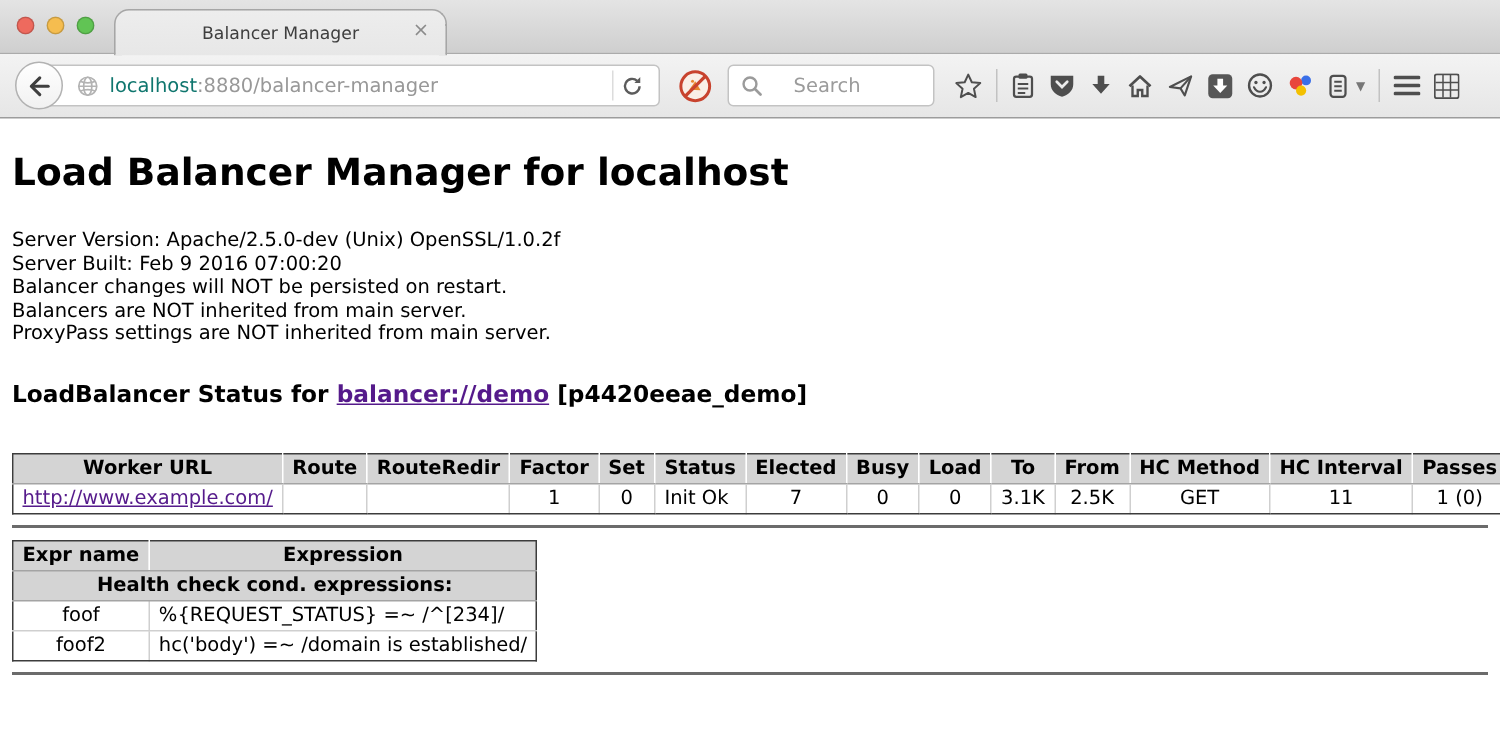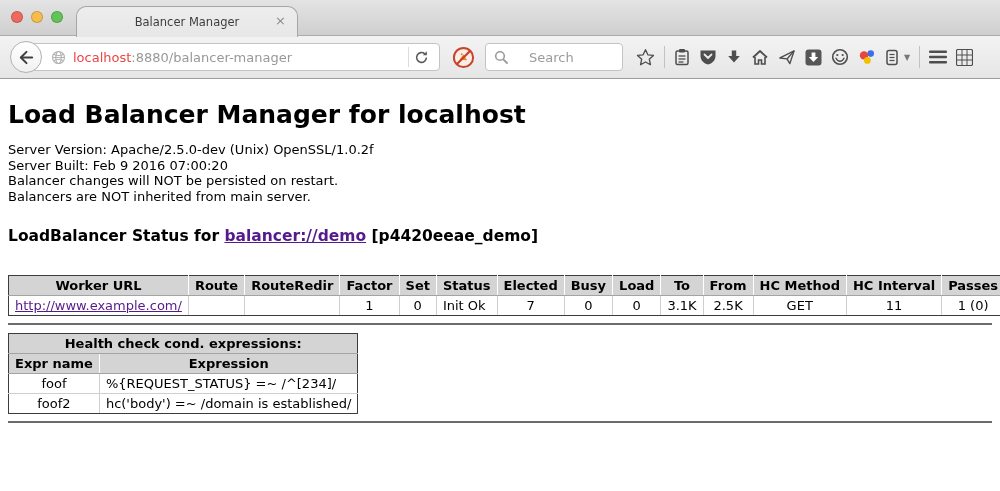--- a/index.html
+++ b/index.html
@@ -42,21 +42,21 @@
     background:linear-gradient(#ffffff,#f1f1f1);
     border:1px solid #b2b2b2; color:#3f3f3f;
     display:flex; align-items:center; justify-content:center;
   }
   .url-bar {
     height:28px; width:414px; flex:none; margin-left:-16px;
     background:#fff; border:1px solid #c3c3c3; border-radius:4px;
     display:flex; align-items:center; padding:0 5px 0 24px;
   }
   .url-text { font-size:13px; margin-left:7px; white-space:nowrap; overflow:hidden; }
-  .url-host { color:#ef4444; }
+  .url-host { color:#0f766e; }
   .url-rest { color:#989898; }
   .url-sep { margin-left:auto; width:1px; height:20px; background:#dcdcdc; flex:none; }
   .reload { color:#5c5c5c; padding:0 5px; display:flex; }
   .block-btn { margin:0 10px 0 12px; display:flex; flex:none; }
   .search-bar {
     height:28px; width:138px; flex:none;
     background:#fff; border:1px solid #c3c3c3; border-radius:4px;
     display:flex; align-items:center; padding:0 8px; color:#9b9b9b;gap:13px;
   }
   .search-bar input {
@@ -64,21 +64,21 @@
     font:13px "DejaVu Sans", sans-serif; color:#555; background:transparent;
   }
   .search-bar input::placeholder { color:#9b9b9b; }
   .tb-icons { display:flex; align-items:center; gap:9px; margin-left:13px; color:#4e4e4e; }
   .tb-icons > span { display:flex; align-items:center; }
   .v-sep { width:1px; height:22px; background:#c2c2c2; }
   .caret { font-size:8px; color:#777; margin-left:-4px; }
 
   
   .content { padding:0 8px; color:#000; }
-  h1 { font-size:25px; font-weight:bold; margin:21px 0 13px; }
+  h1 { font-size:25px; font-weight:bold; margin:21px 0 24px; }
   .info div { font-size:13px; line-height:15.5px; }
   h3 { font-size:15.5px; font-weight:bold; margin:23px 0 14px; }
   a.plink { color:var(--link,#551a8b); text-decoration:underline; }
 
   table.tbl { border-collapse:collapse; font-size:13px; border:1px solid #3c3c3c; margin-bottom:16px; }
   .tbl th {
     background:var(--table-header-bg,#d4d4d4); font-weight:bold; text-align:center;
     padding:2px 6px; border:1px solid #fff; border-bottom:1px solid #a4a4a4; white-space:nowrap;
   }
   .tbl td {
@@ -252,20 +252,21 @@
 </div>
 
 <div class="content">
   <h1>Load Balancer Manager for localhost</h1>
 
   <div class="info">
     <div>Server Version: Apache/2.5.0-dev (Unix) OpenSSL/1.0.2f</div>
     <div>Server Built: Feb 9 2016 07:00:20</div>
     <div>Balancer changes will NOT be persisted on restart.</div>
     <div>Balancers are NOT inherited from main server.</div>
+    <div>ProxyPass settings are NOT inherited from main server.</div>
   </div>
 
   <h3><span>LoadBalancer Status for </span><a href="#" class="plink">balancer://demo</a><span> [p4420eeae_demo]</span></h3>
 
   <table class="tbl">
     <tbody>
   </tbody>
     </table>
 
   <table class="tbl worker">
@@ -305,25 +306,25 @@
 
     </tr>
   </tbody>
     </table>
 
   <hr class="rule">
 
   <table class="tbl health">
     <tbody>
         <tr>
-      <th colspan="2">Health check cond. expressions:</th>
-    </tr>
-    <tr>
       <th>Expr name</th>
       <th>Expression</th>
+    </tr>
+    <tr>
+      <th colspan="2">Health check cond. expressions:</th>
     </tr>
     <tr>
       <td>foof</td>
       <td class="left">%{REQUEST_STATUS} =~ /^[234]/</td>
     </tr>
     <tr>
       <td>foof2</td>
       <td class="left">hc('body') =~ /domain is established/</td>
     </tr>
   </tbody>

